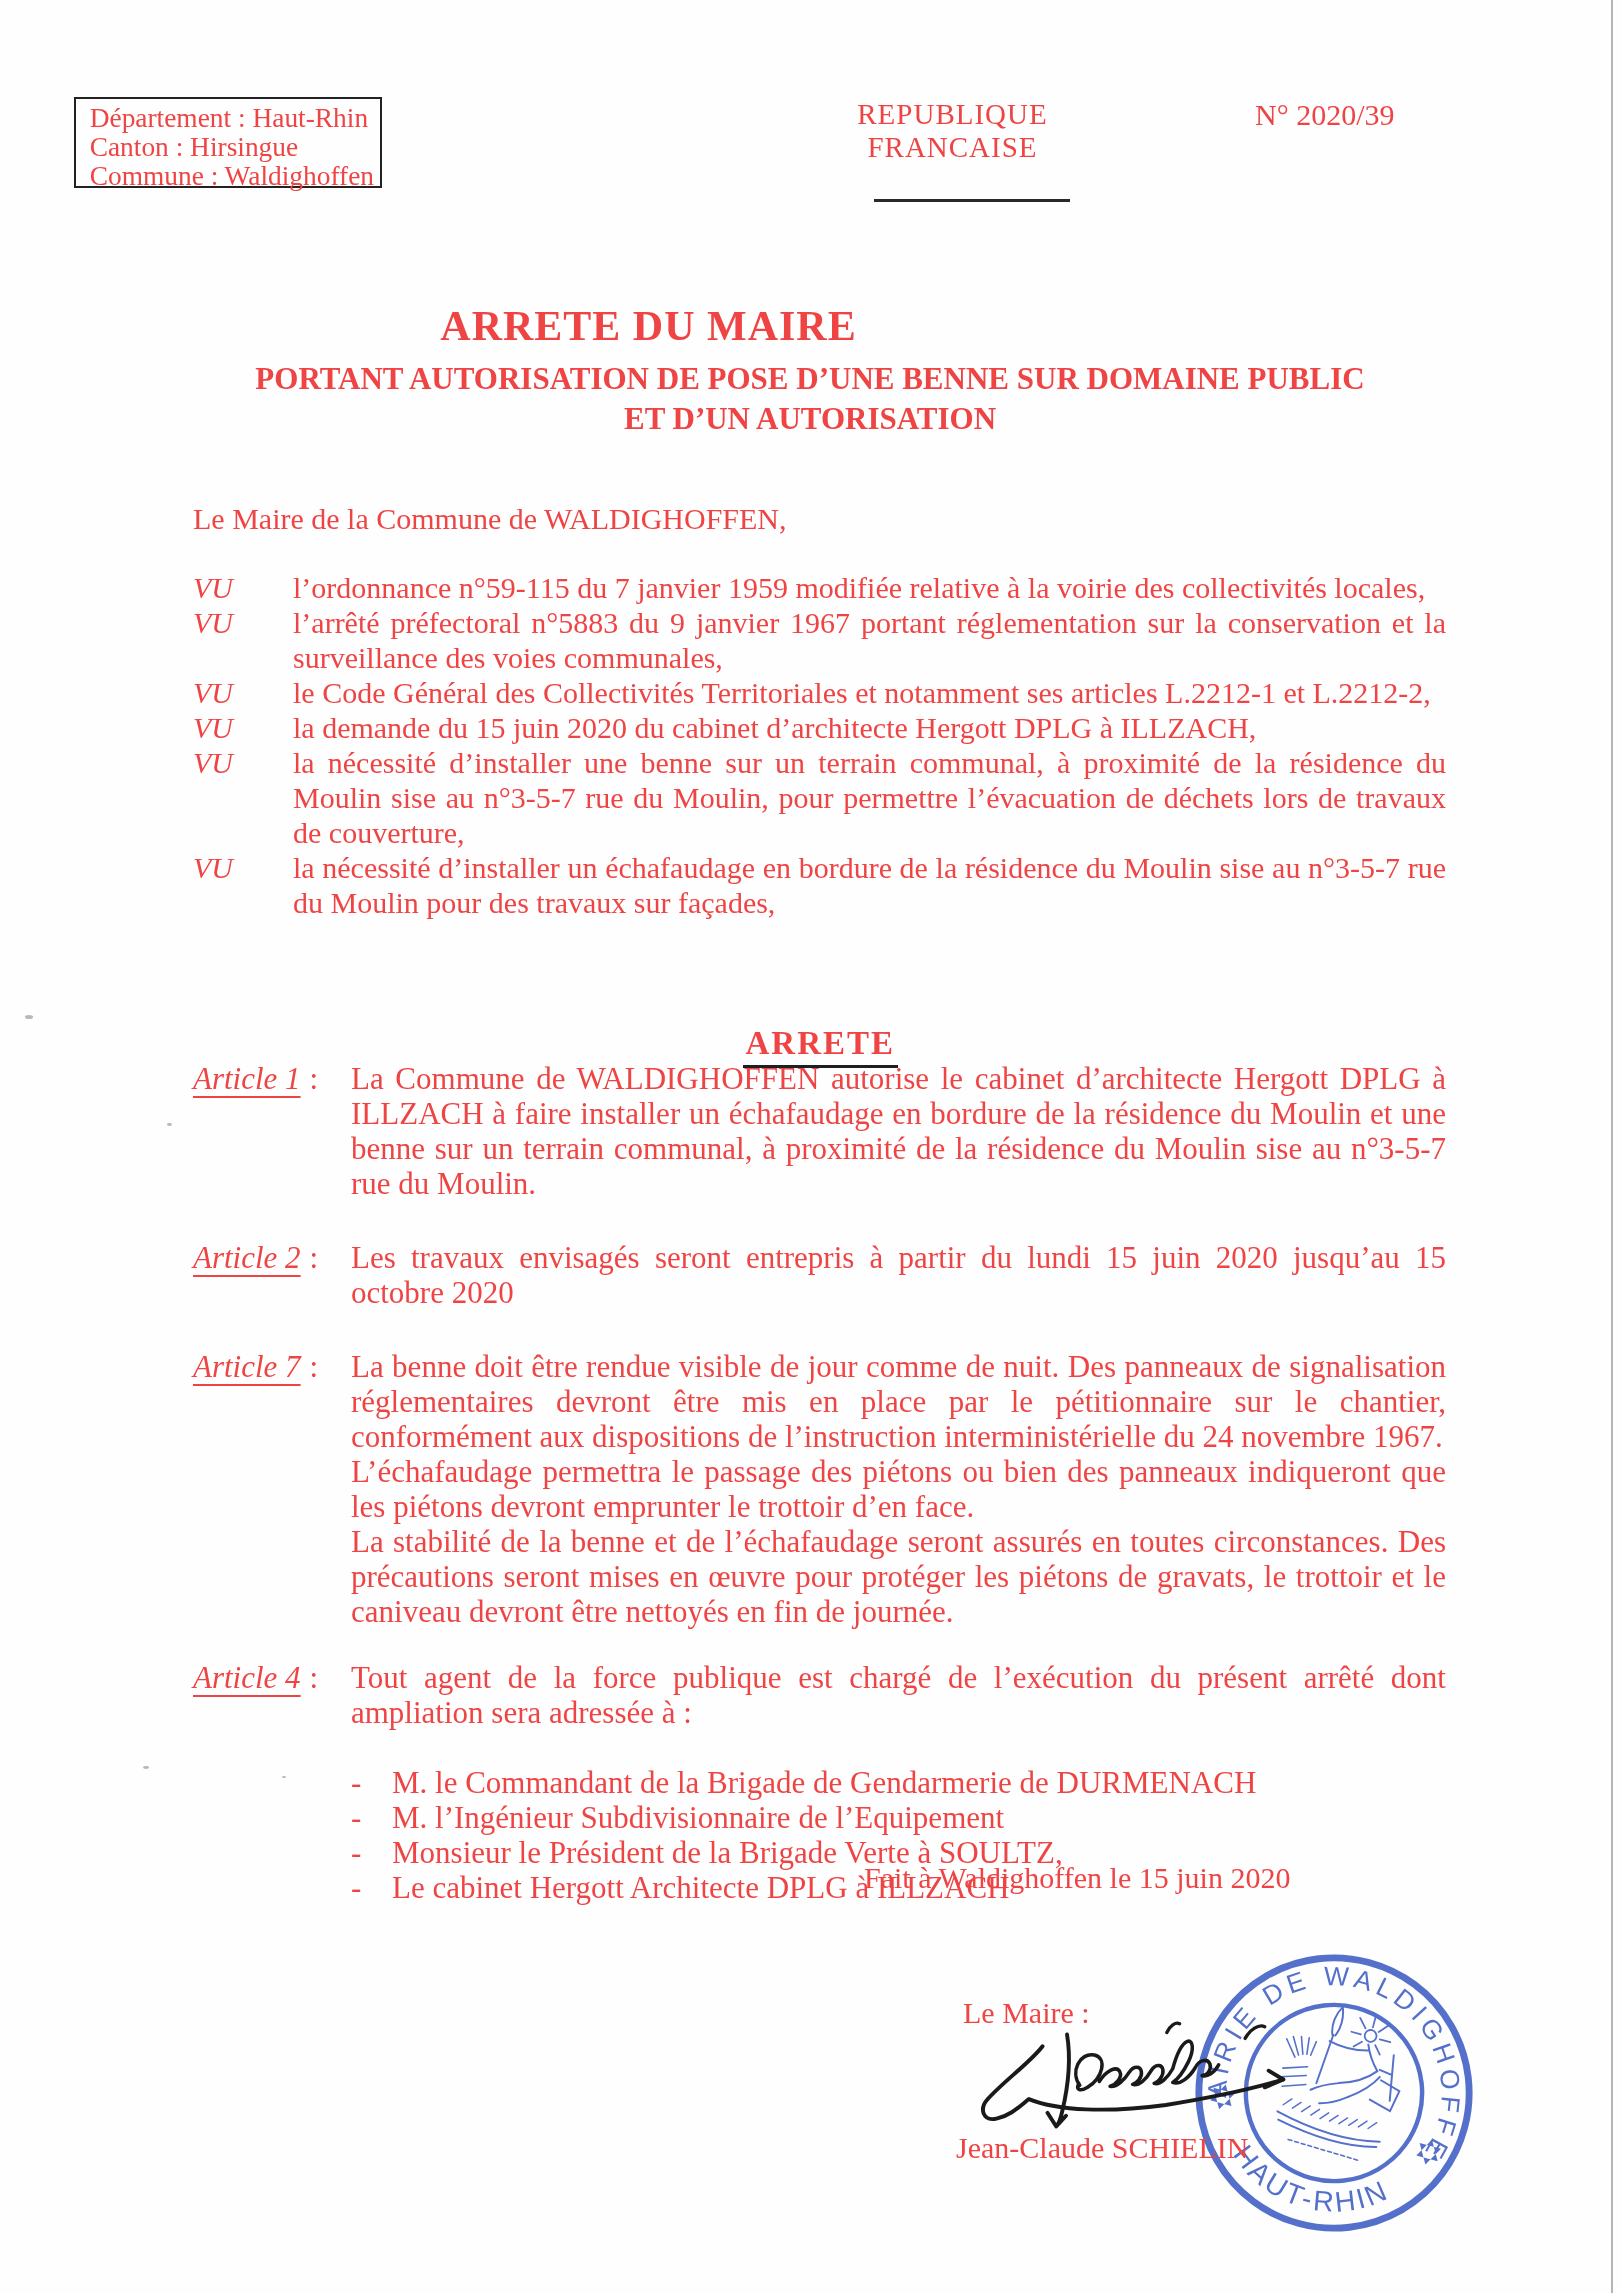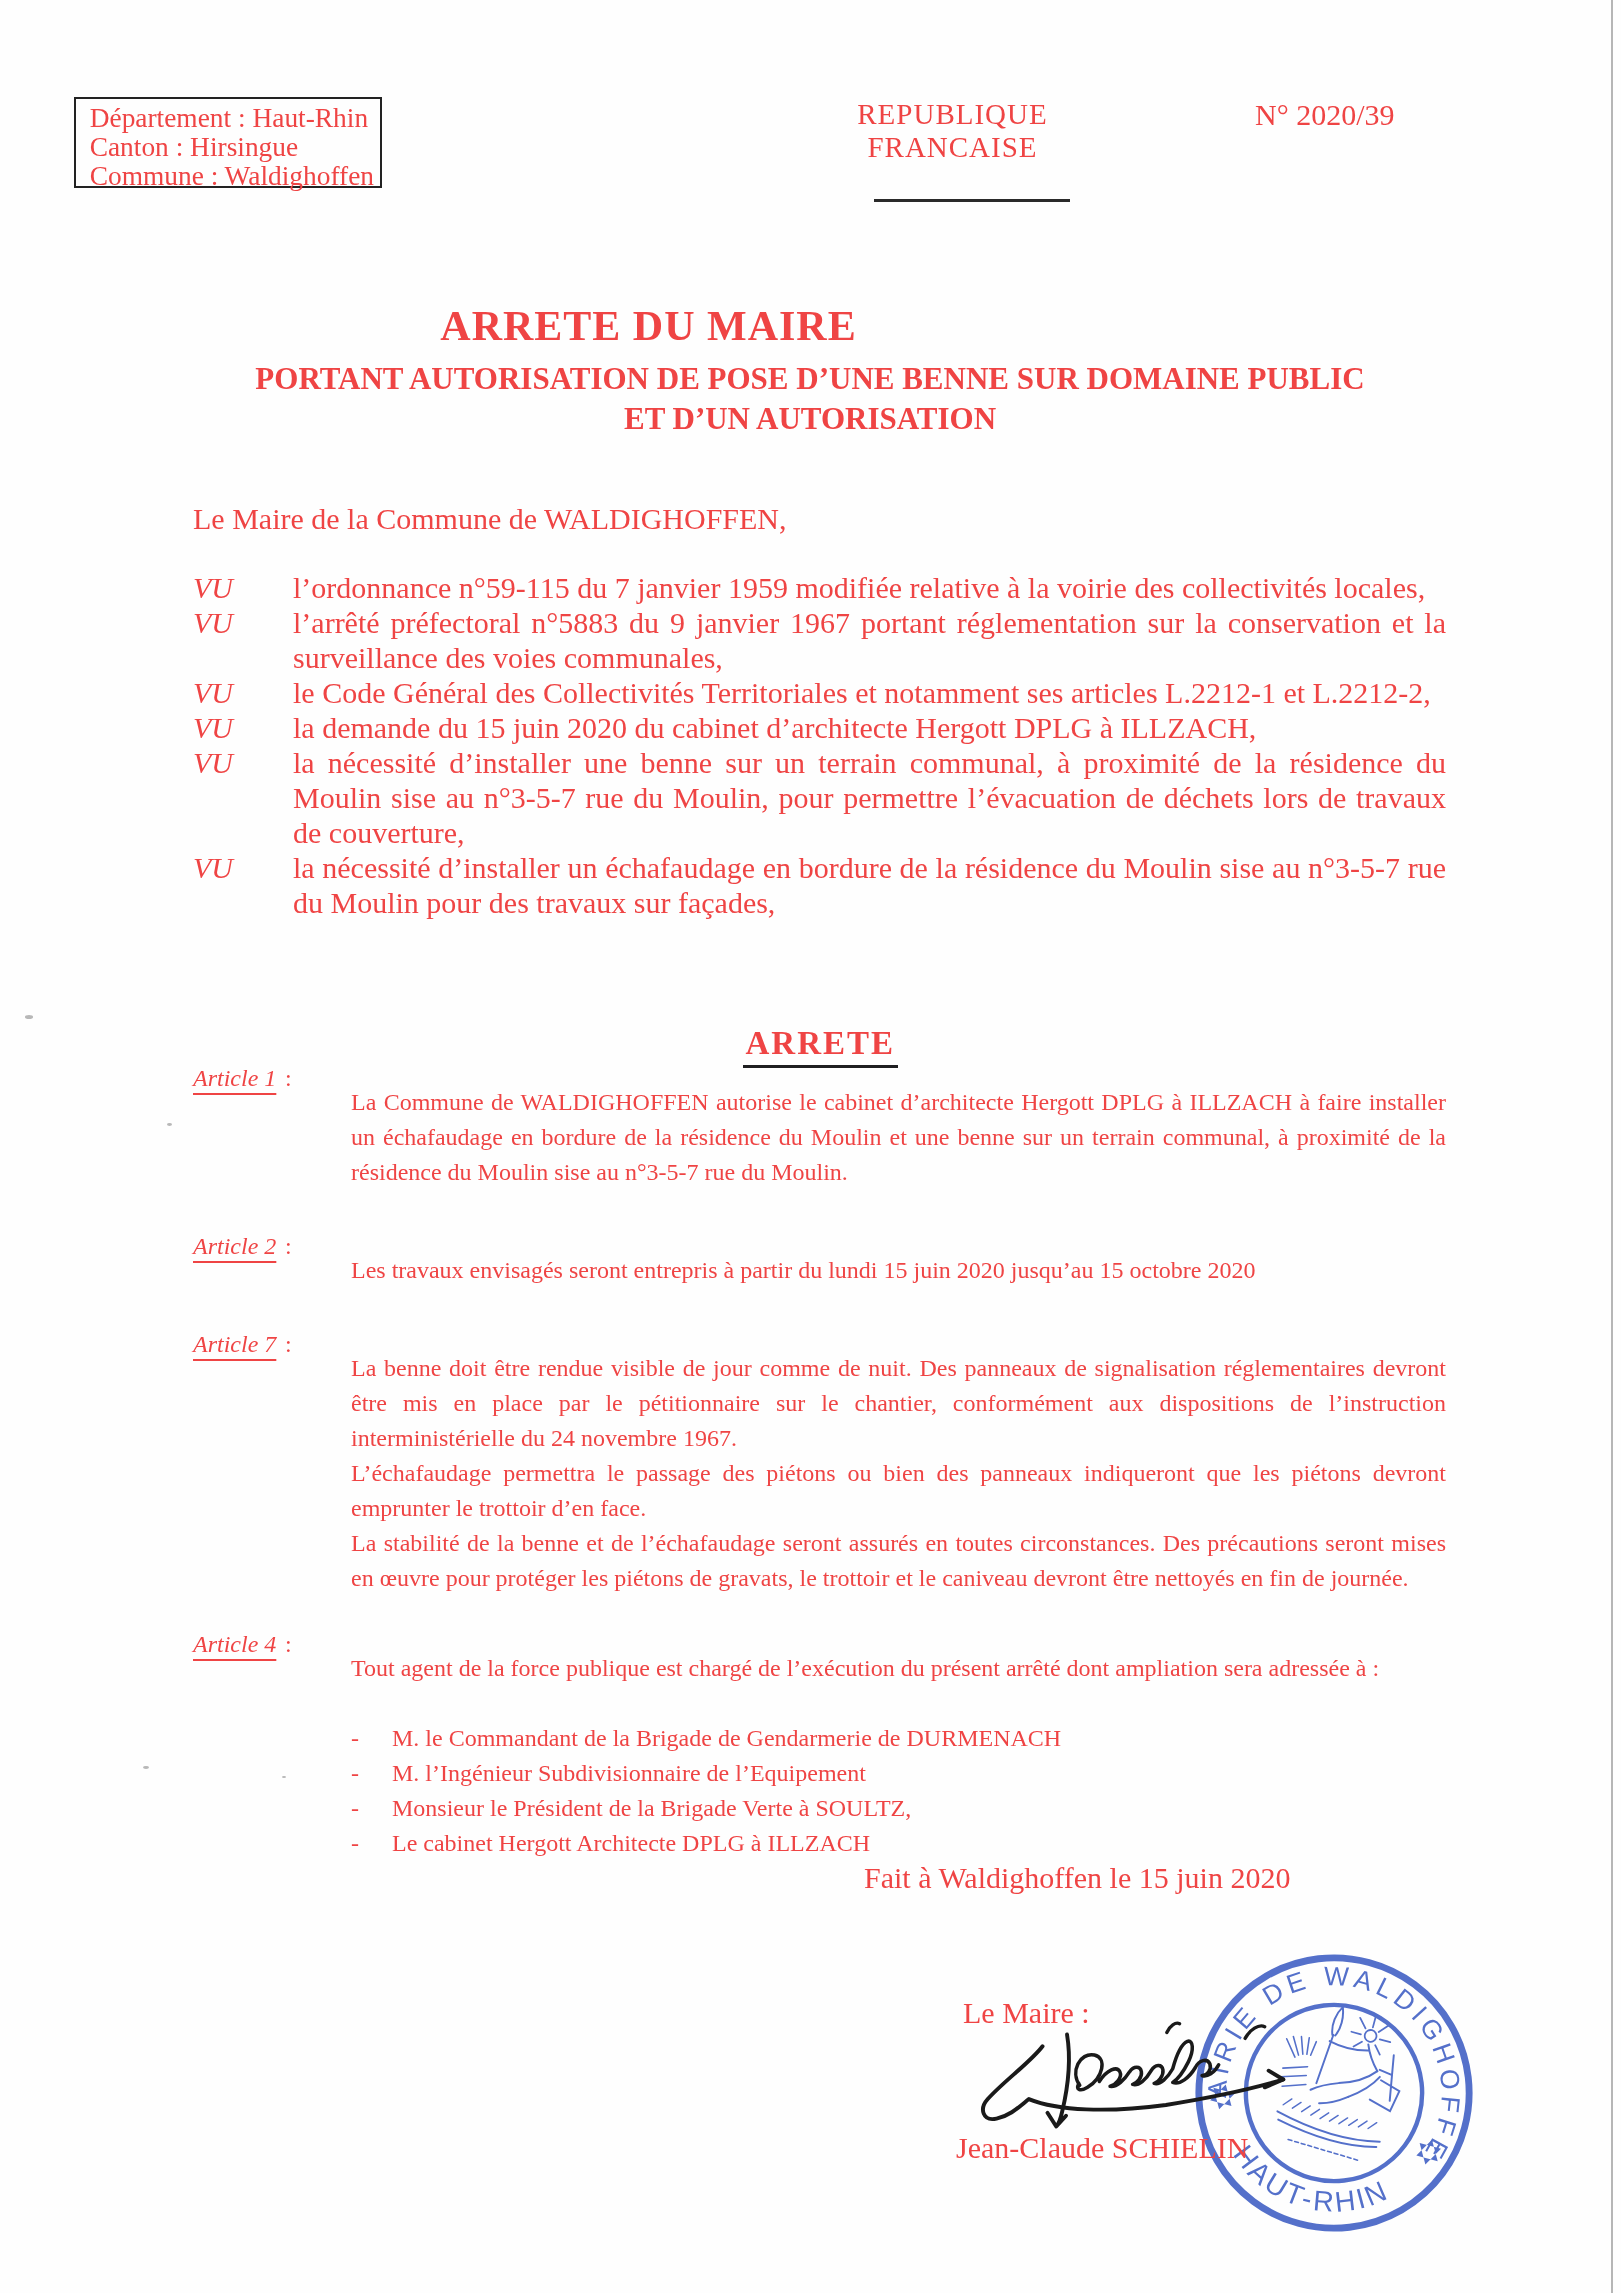--- a/index.html
+++ b/index.html
@@ -24,28 +24,28 @@
     font-size:31px;font-weight:700;line-height:40px;}
   
   .intro{position:absolute;left:193px;top:502px;font-size:30px;}
   .vu-list{position:absolute;left:193px;top:570px;width:1253px;font-size:30px;line-height:35px;}
   .vu-row{display:flex;}
   .vu-label{flex:0 0 100px;font-style:italic;}
   .vu-text{flex:1;text-align:justify;}
   .arrete-wrap{position:absolute;left:9.8px;top:1025px;width:1621px;text-align:center;}
   .arrete-heading{display:inline-block;font-size:33px;font-weight:700;letter-spacing:2px;
     border-bottom:3.9px solid #1f1f21;padding:0 2.9px 2.9px;}
-  .articles{position:absolute;left:193px;top:1061px;width:1253px;font-size:24px;line-height:35px;}
+  .articles{position:absolute;left:193px;top:1061px;width:1253px;font-size:31px;line-height:35px;}
   .article{display:flex;margin-bottom:39px;}
   .article.tight{margin-bottom:31px;}
   .article:last-child{margin-bottom:0;}
   .art-label-col{flex:0 0 158px;white-space:nowrap;}
   .art-label{font-style:italic;text-decoration:underline;text-underline-offset:6.9px;text-decoration-thickness:2px;}
   .art-colon{margin-left:8.8px;}
-  .art-body{flex:1;margin-top:24px;}
+  .art-body{flex:1;}
   .art-body p{margin:0;text-align:justify;}
   .recipients{margin-top:35px;}
   .recipient{display:flex;line-height:35px;}
   .recipient .dash{flex:0 0 41px;}
   
   .closing-date{position:absolute;left:864px;top:1861px;font-size:30px;z-index:3;}
   .closing-title{position:absolute;left:963px;top:1996px;font-size:30px;z-index:3;}
   .closing-name{position:absolute;left:956px;top:2131px;font-size:30px;z-index:3;}
   .stamp-svg{position:absolute;left:1192px;top:1951px;width:284px;height:284px;z-index:2;opacity:.92;}
   .signature-svg{position:absolute;left:970px;top:2011px;width:333px;height:137px;z-index:4;}

